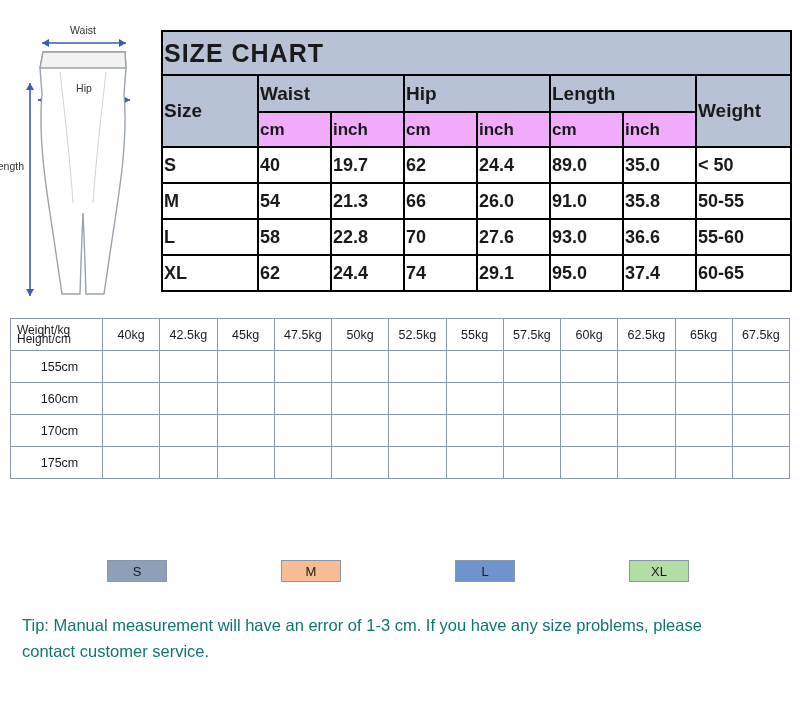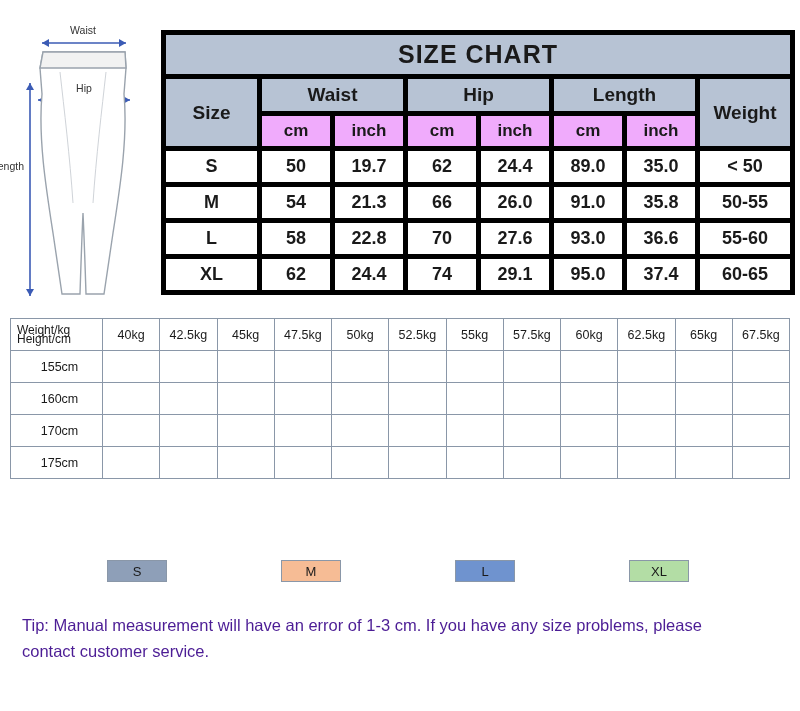--- a/index.html
+++ b/index.html
@@ -25,22 +25,21 @@
     position: absolute;
     left: 161px; top: 30px;
     width: 629px;
   }
   table.sc {
     border-collapse: collapse;
     width: 100%;
     table-layout: fixed;
   }
   table.sc td, table.sc th {
-    border: 5px solid #000000;
-    text-align: center;
+    border: 2px solid #000000;
     vertical-align: middle;
     font-weight: bold;
     color: #1a1a1a;
   }
   .sc-title {
     background: #b7c3d4;
     font-size: 25px;
     letter-spacing: 1px;
     height: 44px;
   }
@@ -134,21 +133,21 @@
   #legend-l { left: 445px; background: #6f93cf; }
   #legend-xl { left: 619px; background: #b3dda5; }
 
   
   #tip {
     position: absolute;
     left: 22px; top: 612px;
     width: 700px;
     font-size: 16.5px;
     line-height: 26px;
-    color: #4c1d95;
+    color: #0f766e;
   }
   .ill-label {
     font-size: 10.5px;
     fill: #333333;
     font-family: "Liberation Sans", sans-serif;
   }
 </style>
 </head>
 <body>
 
@@ -227,21 +226,21 @@
           <td class="sc-sub">inch</td>
           <td class="sc-sub">cm</td>
           <td class="sc-sub">inch</td>
           <td class="sc-sub">cm</td>
           <td class="sc-sub">inch</td>
         </tr>
       </tbody>
       <tbody class="sc-body">
         <tr>
           <td class="sizecell">S</td>
-          <td>50</td>
+          <td>40</td>
           <td>19.7</td>
           <td>62</td>
           <td>24.4</td>
           <td>89.0</td>
           <td>35.0</td>
           <td>&lt; 50</td>
         </tr>
         <tr>
           <td class="sizecell">M</td>
           <td>54</td>

